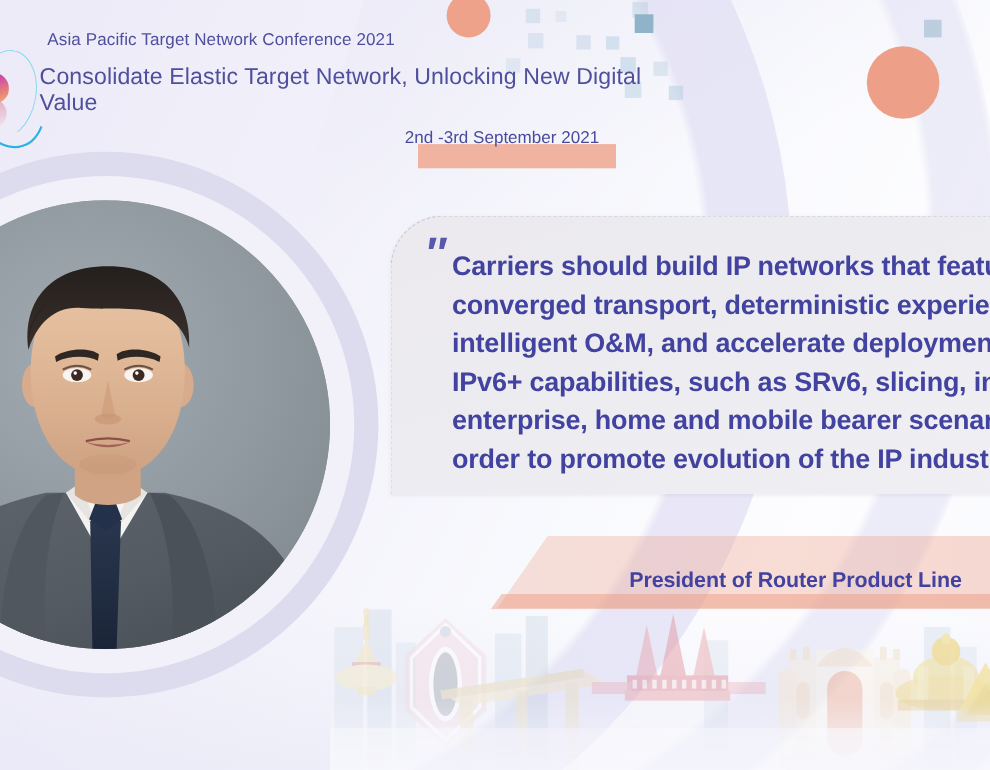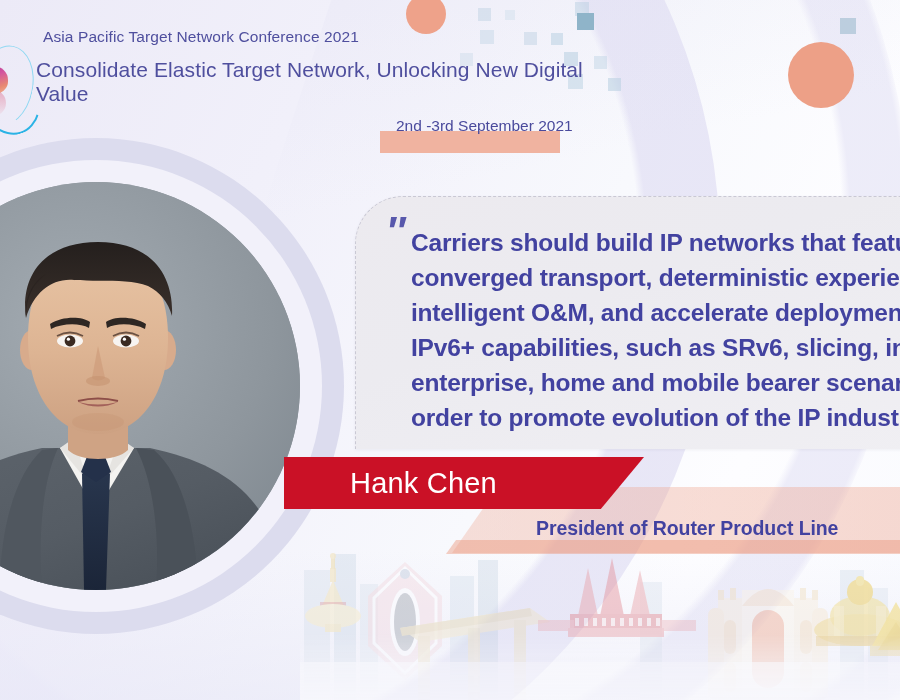--- a/index.html
+++ b/index.html
@@ -45,21 +45,21 @@
   .logo-blob{position:absolute;left:6px;top:28px;width:30px;height:28px;border-radius:50% 50% 45% 45%;
       background:linear-gradient(160deg,#b0319c 0%,#d4569d 40%,#e88a72 75%,#f0b49a 100%);}
   .logo-blob2{position:absolute;left:8px;top:52px;width:26px;height:26px;border-radius:50%;
       background:linear-gradient(180deg,rgba(224,120,150,.55),rgba(240,200,210,.18));}
 
   .hdr{position:absolute;left:36px;top:28px;width:560px;}
   .hdr-l1{font-size:15.5px;color:#4f4f9e;letter-spacing:.1px;padding-left:7px;}
   .hdr-l2{font-size:21px;color:#4f4f9e;letter-spacing:.1px;margin-top:12px;}
   .hdr-date-wrap{position:relative;height:34px;margin-top:11px;}
   .date-hl{position:absolute;left:344px;top:14px;width:180px;height:22px;background:#f0b3a0;}
-  .date-txt{position:absolute;left:332px;top:0px;font-size:15.5px;color:#4a4a9c;font-weight:500;margin-left:28px;}
+  .date-txt{position:absolute;left:332px;top:0px;font-size:15.5px;color:#4a4a9c;font-weight:500;}
 
   
   .skyline{position:absolute;left:300px;bottom:0;width:600px;height:190px;opacity:.5;}
 
   
   .portrait-wrap{position:absolute;left:-152px;top:138px;width:496px;height:496px;}
   .ring-outer{position:absolute;inset:0;border-radius:50%;background:#dcdcee;}
   .ring-mid{position:absolute;left:22px;top:22px;width:452px;height:452px;border-radius:50%;background:#f2f1fa;}
   .ring-inner{position:absolute;left:44px;top:44px;width:408px;height:408px;border-radius:50%;
       overflow:hidden;background:#8d959b;}
@@ -83,21 +83,21 @@
       background:linear-gradient(90deg, rgba(238,163,140,.32) 0%, rgba(238,163,140,.40) 100%);
       clip-path:polygon(46px 0, 100% 0, 100% 100%, 0 100%);}
   .peach-band2{position:absolute;left:446px;top:540px;width:476px;height:14px;
       background:rgba(235,150,125,.45);
       clip-path:polygon(10px 0, 100% 0, 100% 100%, 0 100%);}
   .name-ribbon{position:absolute;left:284px;top:457px;width:360px;height:52px;
       background:#ca1126;
       clip-path:polygon(0 0, 100% 0, 88% 100%, 0 100%);
       display:flex;align-items:center;}
   .name-txt{color:#ffffff;font-size:29px;font-weight:500;letter-spacing:.2px;margin-left:66px;}
-  .role-txt{position:absolute;left:536px;top:517px;font-size:19.5px;font-weight:700;color:#4242a0;
+  .role-txt{position:absolute;left:572px;top:517px;font-size:19.5px;font-weight:700;color:#4242a0;
       letter-spacing:-.1px;white-space:nowrap;}
 </style>
 </head>
 <body>
 
 <div id="stage">
 
   <div class="bg-base"></div>
   <div class="bg-swoosh sw3"></div>
   <div class="bg-swoosh sw2"></div>
@@ -339,18 +339,15 @@
 converged transport, deterministic experience and
 intelligent O&amp;M, and accelerate deployment of
 IPv6+ capabilities, such as SRv6, slicing, in
 enterprise, home and mobile bearer scenarios, in
 order to promote evolution of the IP industry.</div>
     </div>
   </div>
 
   <div class="peach-band"></div>
   <div class="peach-band2"></div>
-  <div class="name-ribbon">
-    <span class="name-txt">Hank Chen</span>
-  </div>
   <div class="role-txt">President of Router Product Line</div>
 
 </div>
 
 </body></html>

